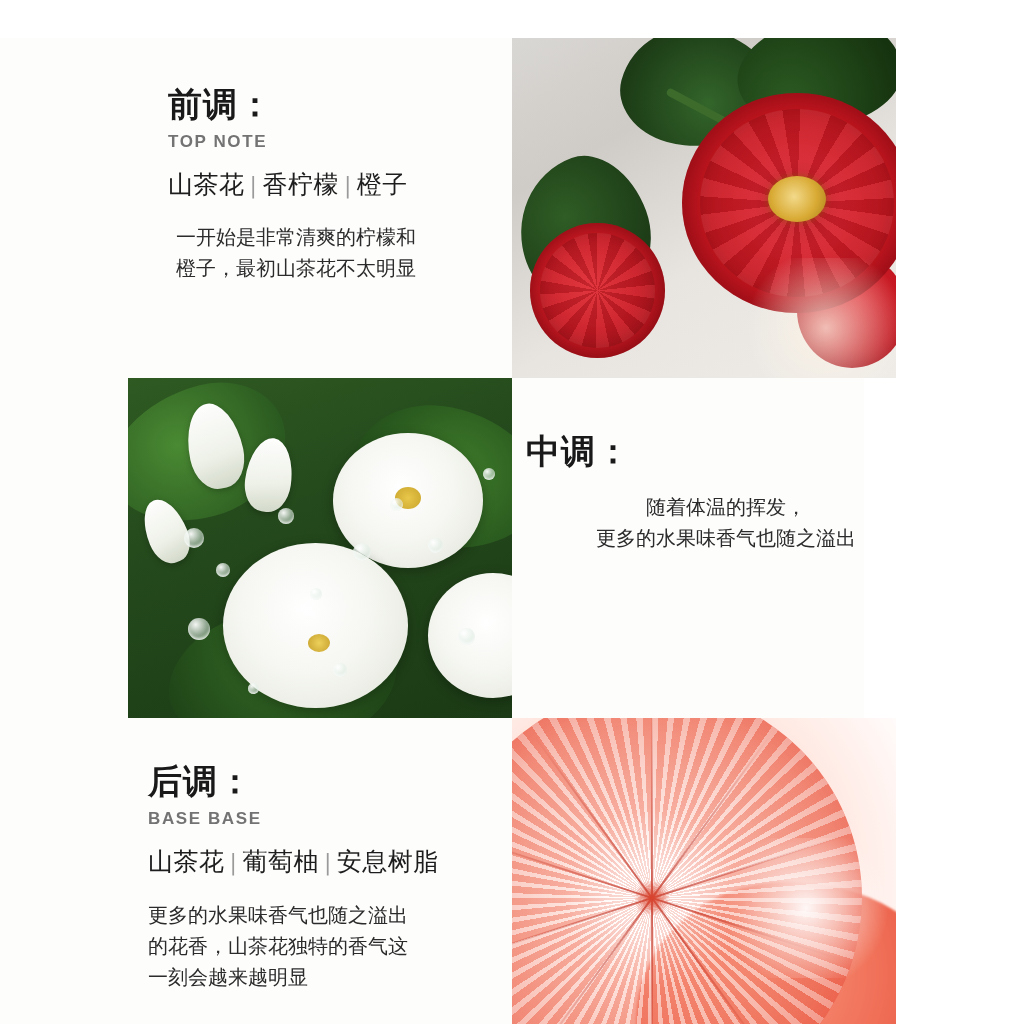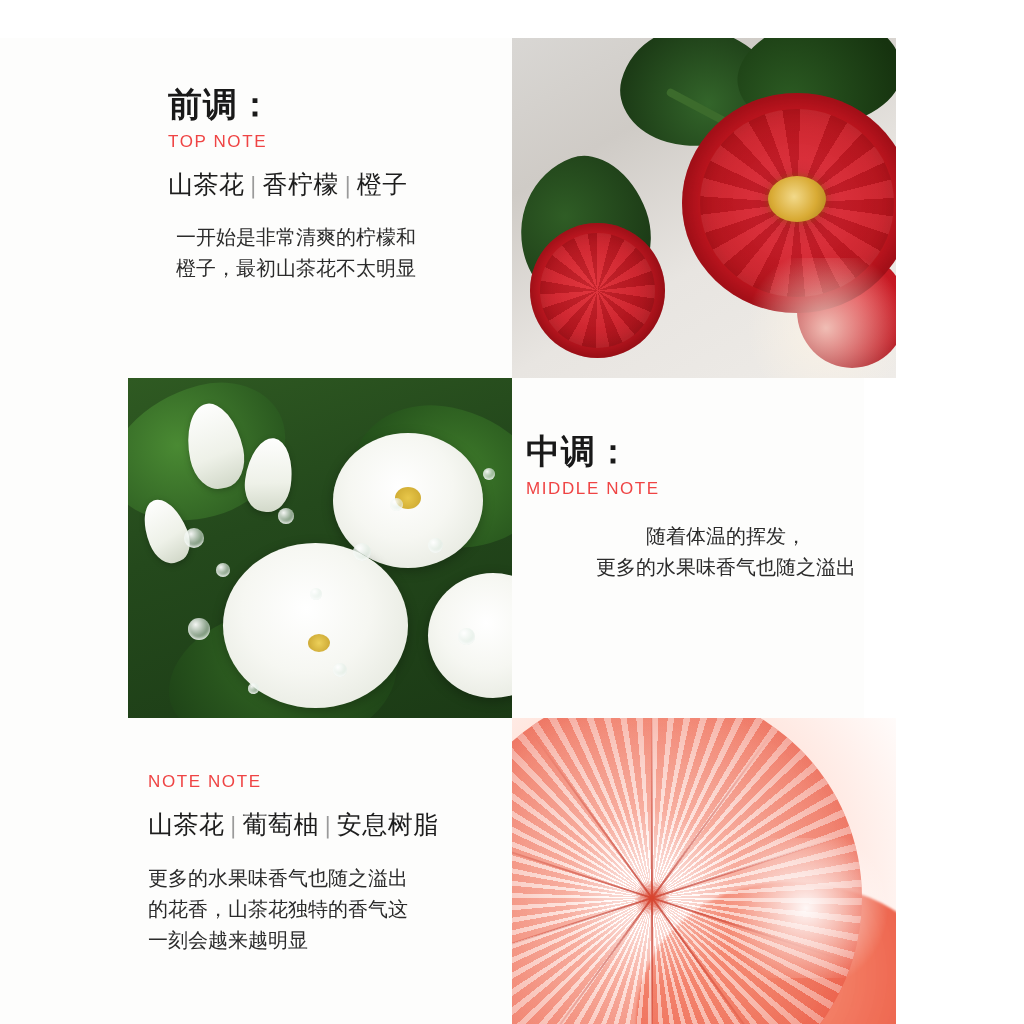--- a/index.html
+++ b/index.html
@@ -22,22 +22,22 @@
   .note-block { position: absolute; }
   .note-title {
     font-size: 34px;
     font-weight: bold;
     color: #191919;
     letter-spacing: 1px;
     line-height: 1.1;
   }
   .note-sub {
     font-size: 17px;
-    font-weight: normal;
-    color: #ef4444;
+    font-weight: bold;
+    color: #737373;
     letter-spacing: 1.6px;
     margin-top: 9px;
     font-family: "Liberation Sans", sans-serif;
   }
   .note-ingredients {
     font-size: 25px;
     color: #1d1d1d;
     margin-top: 16px;
     letter-spacing: 0.5px;
     white-space: nowrap;
@@ -245,21 +245,20 @@
     <div class="dew" style="left:262px; top:120px; width:13px; height:13px;"></div>
     <div class="dew" style="left:300px; top:160px; width:15px; height:15px;"></div>
     <div class="dew" style="left:330px; top:250px; width:17px; height:17px;"></div>
     <div class="dew" style="left:205px; top:285px; width:14px; height:14px;"></div>
     <div class="dew" style="left:120px; top:305px; width:11px; height:11px;"></div>
     <div class="dew" style="left:355px; top:90px; width:12px; height:12px;"></div>
   </div>
 
   <div class="note-block" style="left:526px; top:395px; width:400px;">
     <div class="note-title">中调：</div>
-    <div class="note-sub">MIDDLE NOTE</div>
     <div class="note-desc" style="white-space:pre-line;text-align:center;">随着体温的挥发，
 更多的水果味香气也随之溢出</div>
   </div>
 
   <div class="photo photo-bot">
     <div class="rindblob"></div>
     <div class="citrus">
       <div class="veins"></div>
       <div class="seg" style="transform: translate(-50%,-100%) rotate(0deg);"></div>
       <div class="seg" style="transform: translate(-50%,-100%) rotate(36deg);"></div>
@@ -270,21 +269,22 @@
       <div class="seg" style="transform: translate(-50%,-100%) rotate(216deg);"></div>
       <div class="seg" style="transform: translate(-50%,-100%) rotate(252deg);"></div>
       <div class="seg" style="transform: translate(-50%,-100%) rotate(288deg);"></div>
       <div class="seg" style="transform: translate(-50%,-100%) rotate(324deg);"></div>
       <div class="core"></div>
     </div>
     <div class="whitewash"></div>
   </div>
 
   <div class="note-block" style="left:148px; top:725px; width:360px;">
-    <div class="note-sub">NOTE NOTE</div>
+    <div class="note-title">后调：</div>
+    <div class="note-sub">BASE BASE</div>
     <div class="note-ingredients">
       <span>山茶花</span><span class="sep">|</span><span>葡萄柚</span><span class="sep">|</span><span>安息树脂</span>
     </div>
     <div class="note-desc" style="white-space:pre-line;">更多的水果味香气也随之溢出
 的花香，山茶花独特的香气这
 一刻会越来越明显</div>
   </div>
 
 </div>
 

